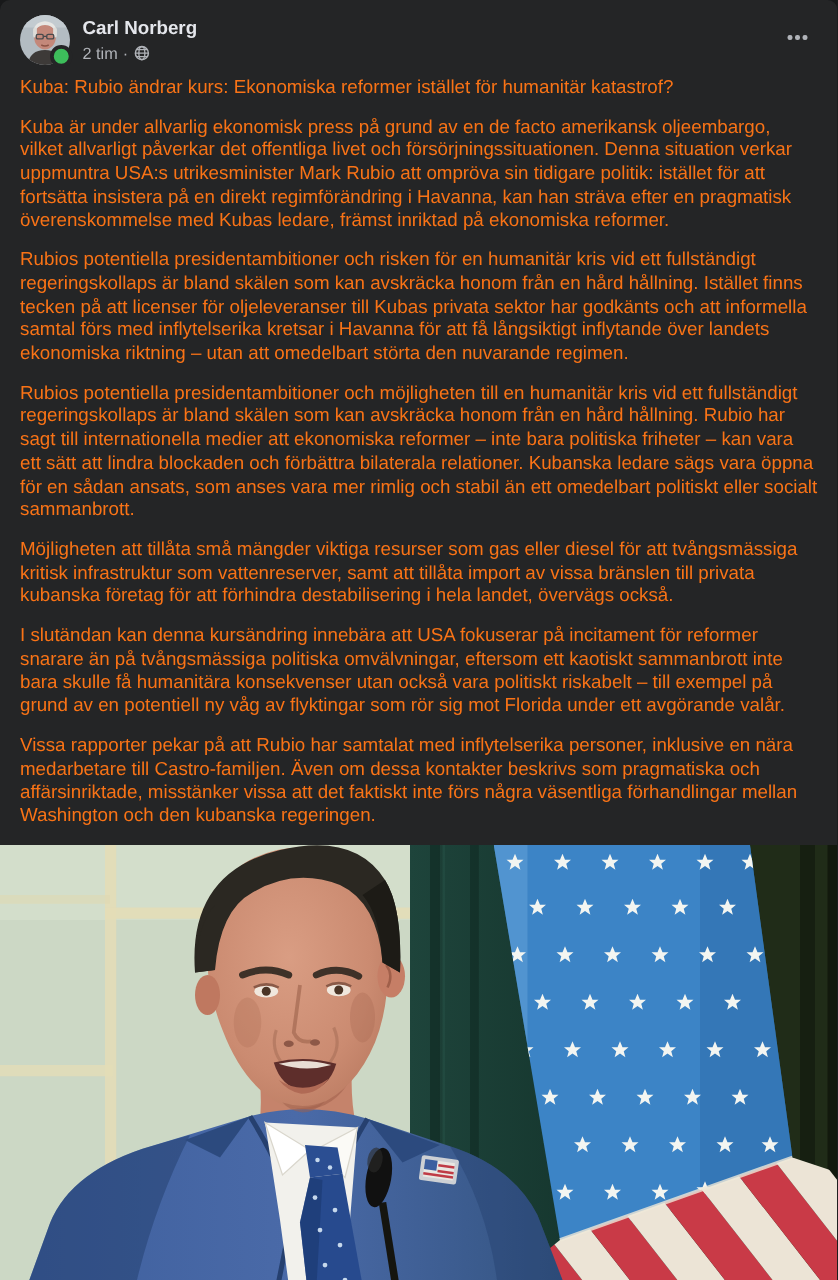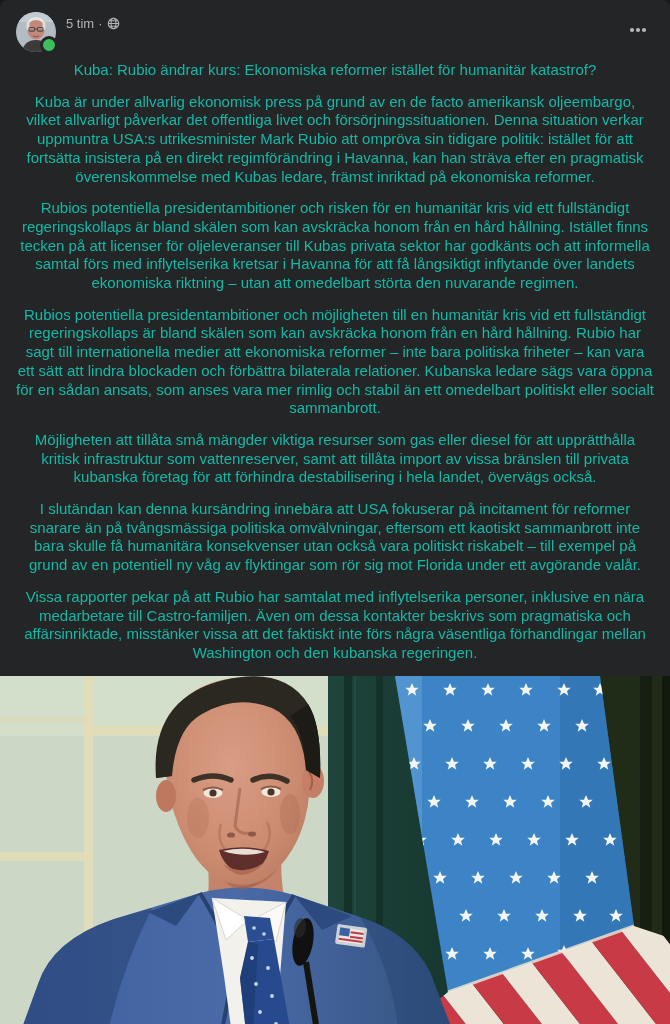--- a/index.html
+++ b/index.html
@@ -20,21 +20,21 @@
   .sub-line{display:flex;align-items:center;gap:4px;color:#b0b3b8;font-size:13px;line-height:17px;margin-top:2px;}
   .sub-line .sep{color:#b0b3b8;}
   .timestamp{cursor:pointer;}
   .globe{display:inline-block;line-height:0;}
   .menu-btn{
     display:flex;align-items:center;justify-content:center;gap:2.5px;
     width:32px;height:32px;border-radius:50%;cursor:pointer;margin-top:2px;
   }
   .menu-btn i{width:3.5px;height:3.5px;border-radius:50%;background:#b0b3b8;display:block;}
   
-  .post-text{padding:0 16px;color:#14b8a6;font-size:15px;line-height:18.7px;text-align:center;}
+  .post-text{padding:0 16px;color:#f97316;font-size:15px;line-height:18.7px;}
   .post-text p{margin:0 0 13px 0;}
   
   .post-photo{width:670px;height:374px;overflow:hidden;cursor:pointer;line-height:0;}
   .post-photo svg{display:block;}
 </style>
 </head>
 <body>
 
 <div class="card">
 
@@ -50,22 +50,23 @@
         <rect x="26.5" y="10" width="3" height="8" rx="1.5" fill="#dddcd8"></rect>
         <rect x="13" y="15.5" width="5.6" height="3.6" rx="1.2" fill="none" stroke="#4a4a4c" stroke-width="1.1"></rect>
         <rect x="21.4" y="15.5" width="5.6" height="3.6" rx="1.2" fill="none" stroke="#4a4a4c" stroke-width="1.1"></rect>
         <path d="M18.6,17 h2.8" stroke="#4a4a4c" stroke-width="1"></path>
         <path d="M17,24 Q20,25.5 23,24" stroke="#8d5345" stroke-width="1.2" fill="none"></path>
       </svg>
       <span class="online-dot"></span>
     </div>
 
     <div class="header-meta">
+      <div class="author-name">Carl Norberg</div>
       <div class="sub-line">
-        <span class="timestamp">5 tim</span>
+        <span class="timestamp">2 tim</span>
         <span class="sep">·</span>
         <span class="globe">
           <svg width="13" height="13" viewBox="0 0 14 14">
             <circle cx="7" cy="7" r="5.6" fill="none" stroke="#b0b3b8" stroke-width="1.3"></circle>
             <ellipse cx="7" cy="7" rx="2.6" ry="5.6" fill="none" stroke="#b0b3b8" stroke-width="1.2"></ellipse>
             <path d="M1.6,7 h10.8 M2.5,4 h9 M2.5,10 h9" stroke="#b0b3b8" stroke-width="1.2" fill="none"></path>
           </svg>
         </span>
       </div>
     </div>
@@ -75,21 +76,21 @@
       <i></i>
       <i></i>
     </div>
   </div>
 
   <div class="post-text">
     <p>Kuba: Rubio ändrar kurs: Ekonomiska reformer istället för humanitär katastrof?</p>
     <p>Kuba är under allvarlig ekonomisk press på grund av en de facto amerikansk oljeembargo, vilket allvarligt påverkar det offentliga livet och försörjningssituationen. Denna situation verkar uppmuntra USA:s utrikesminister Mark Rubio att ompröva sin tidigare politik: istället för att fortsätta insistera på en direkt regimförändring i Havanna, kan han sträva efter en pragmatisk överenskommelse med Kubas ledare, främst inriktad på ekonomiska reformer.</p>
     <p>Rubios potentiella presidentambitioner och risken för en humanitär kris vid ett fullständigt regeringskollaps är bland skälen som kan avskräcka honom från en hård hållning. Istället finns tecken på att licenser för oljeleveranser till Kubas privata sektor har godkänts och att informella samtal förs med inflytelserika kretsar i Havanna för att få långsiktigt inflytande över landets ekonomiska riktning – utan att omedelbart störta den nuvarande regimen.</p>
     <p>Rubios potentiella presidentambitioner och möjligheten till en humanitär kris vid ett fullständigt regeringskollaps är bland skälen som kan avskräcka honom från en hård hållning. Rubio har sagt till internationella medier att ekonomiska reformer – inte bara politiska friheter – kan vara ett sätt att lindra blockaden och förbättra bilaterala relationer. Kubanska ledare sägs vara öppna för en sådan ansats, som anses vara mer rimlig och stabil än ett omedelbart politiskt eller socialt sammanbrott.</p>
-    <p>Möjligheten att tillåta små mängder viktiga resurser som gas eller diesel för att upprätthålla kritisk infrastruktur som vattenreserver, samt att tillåta import av vissa bränslen till privata kubanska företag för att förhindra destabilisering i hela landet, övervägs också.</p>
+    <p>Möjligheten att tillåta små mängder viktiga resurser som gas eller diesel för att tvångsmässiga kritisk infrastruktur som vattenreserver, samt att tillåta import av vissa bränslen till privata kubanska företag för att förhindra destabilisering i hela landet, övervägs också.</p>
     <p>I slutändan kan denna kursändring innebära att USA fokuserar på incitament för reformer snarare än på tvångsmässiga politiska omvälvningar, eftersom ett kaotiskt sammanbrott inte bara skulle få humanitära konsekvenser utan också vara politiskt riskabelt – till exempel på grund av en potentiell ny våg av flyktingar som rör sig mot Florida under ett avgörande valår.</p>
     <p>Vissa rapporter pekar på att Rubio har samtalat med inflytelserika personer, inklusive en nära medarbetare till Castro-familjen. Även om dessa kontakter beskrivs som pragmatiska och affärsinriktade, misstänker vissa att det faktiskt inte förs några väsentliga förhandlingar mellan Washington och den kubanska regeringen.</p>
   </div>
 
   <div class="post-photo" role="img" aria-label="Marco Rubio i blå kostym och prickig slips talar i en mikrofon framför USA:s flagga">
     <svg width="670" height="374" viewBox="0 0 670 374" preserveAspectRatio="none">
       <defs>
         <linearGradient id="tealg" x1="0" y1="0" x2="1" y2="0">
           <stop offset="0" stop-color="#1e443b"></stop>
           <stop offset="0.55" stop-color="#123129"></stop>

